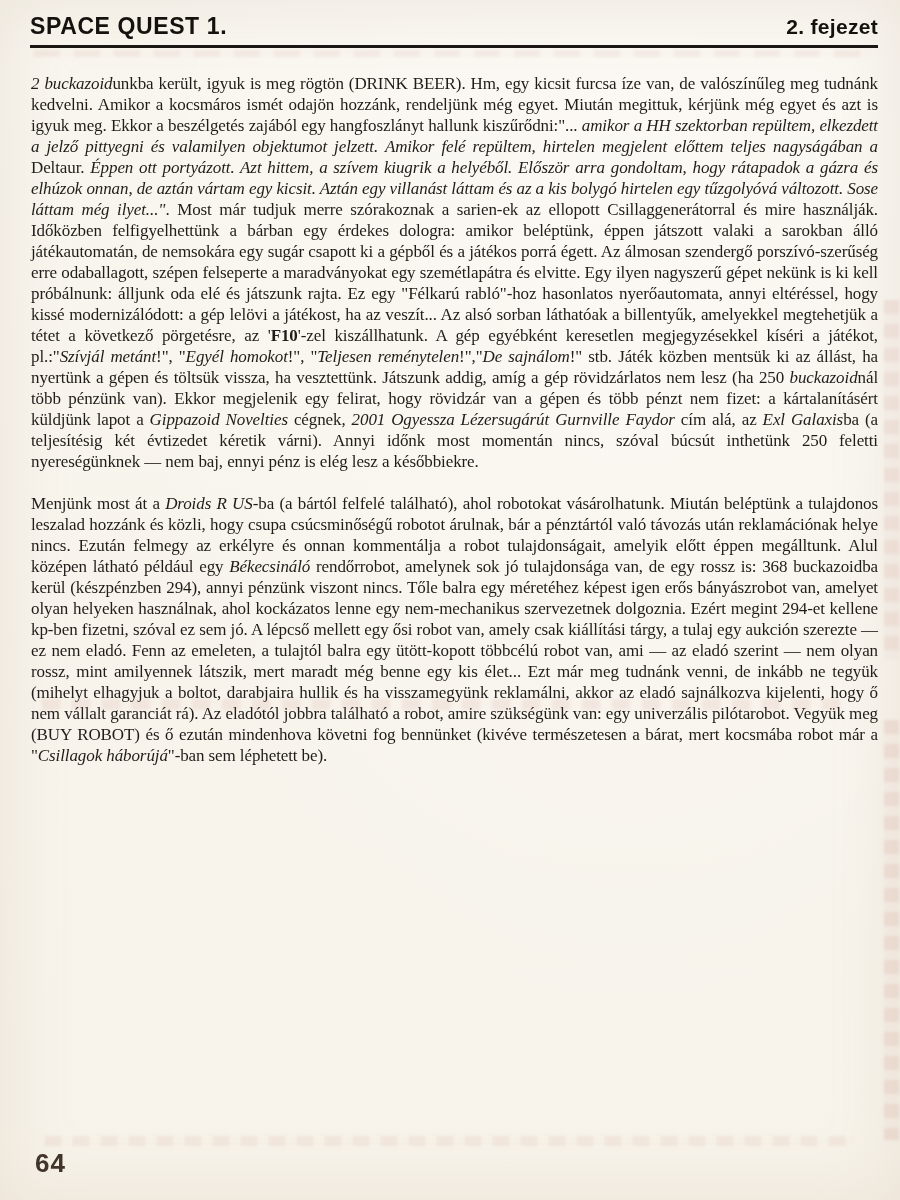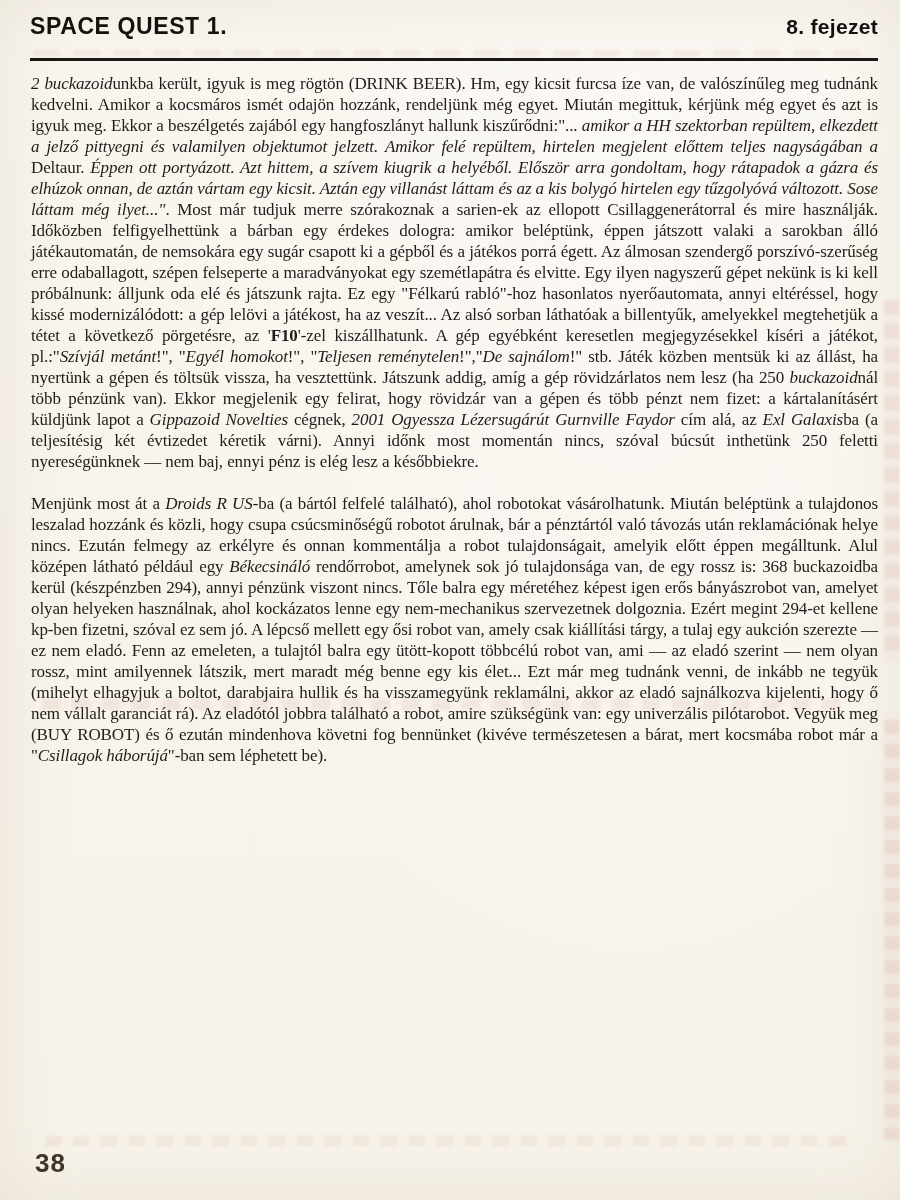--- a/index.html
+++ b/index.html
@@ -9,21 +9,21 @@
     background-image:
       radial-gradient(ellipse at 70% 20%, rgba(255,255,255,0.35), rgba(255,255,255,0) 60%),
       linear-gradient(180deg,#f9f6ef 0%,#f8f4ec 55%,#f7f3ea 100%);
     box-shadow: inset 0 0 70px rgba(180,150,120,0.18);
     font-family:"Liberation Sans", sans-serif;
     color:#221e1b;
   }
   .header{
     position:absolute;left:30px;right:22px;top:13px;
     display:flex;justify-content:space-between;align-items:baseline;
-    border-bottom:3px solid #1b1714;padding-bottom:18px;
+    border-bottom:3px solid #1b1714;padding-bottom:5px;
     color:#14110e;
   }
   .h-left{font-size:23px;font-weight:bold;letter-spacing:0.6px;}
   .h-right{font-size:21px;font-weight:bold;letter-spacing:0.3px;}
   .header-ghost{
     position:absolute;left:34px;right:30px;top:50px;height:7px;
     background:repeating-linear-gradient(90deg,rgba(190,120,105,0.10) 0 26px,rgba(190,120,105,0.02) 26px 40px);
     filter:blur(1.5px);
   }
   .body-text{
@@ -60,30 +60,30 @@
     background:repeating-linear-gradient(90deg,rgba(195,125,110,0.11) 0 16px,rgba(195,125,110,0.02) 16px 28px);
   }
 </style>
 </head>
 <body>
 
 <div class="page">
 
   <div class="header">
     <span class="h-left">SPACE QUEST 1.</span>
-    <span class="h-right">8. fejezet</span>
+    <span class="h-right">2. fejezet</span>
   </div>
 
   <div class="header-ghost bleed"></div>
 
   <div class="body-text">
     <p class="para"><span class="seg it">2 buckazoid</span><span class="seg">unkba került, igyuk is meg rögtön (DRINK BEER). Hm, egy kicsit furcsa íze van, de valószínűleg meg tudnánk kedvelni. Amikor a kocsmáros ismét odajön hozzánk, rendeljünk még egyet. Miután megittuk, kérjünk még egyet és azt is igyuk meg. Ekkor a beszélgetés zajából egy hangfoszlányt hallunk kiszűrődni:"... </span><span class="seg it">amikor a HH szektorban repültem, elkezdett a jelző pittyegni és valamilyen objektumot jelzett. Amikor felé repültem, hirtelen megjelent előttem teljes nagyságában a </span><span class="seg">Deltaur.</span><span class="seg it"> Éppen ott portyázott. Azt hittem, a szívem kiugrik a helyéből. Először arra gondoltam, hogy rátapadok a gázra és elhúzok onnan, de aztán vártam egy kicsit. Aztán egy villanást láttam és az a kis bolygó hirtelen egy tűzgolyóvá változott. Sose láttam még ilyet..."</span><span class="seg">. Most már tudjuk merre szórakoznak a sarien-ek az ellopott Csillaggenerátorral és mire használják. Időközben felfigyelhettünk a bárban egy érdekes dologra: amikor beléptünk, éppen játszott valaki a sarokban álló játékautomatán, de nemsokára egy sugár csapott ki a gépből és a játékos porrá égett. Az álmosan szendergő porszívó-szerűség erre odaballagott, szépen felseperte a maradványokat egy szemétlapátra és elvitte. Egy ilyen nagyszerű gépet nekünk is ki kell próbálnunk: álljunk oda elé és játszunk rajta. Ez egy "Félkarú rabló"-hoz hasonlatos nyerőautomata, annyi eltéréssel, hogy kissé modernizálódott: a gép lelövi a játékost, ha az veszít... Az alsó sorban láthatóak a billentyűk, amelyekkel megtehetjük a tétet a következő pörgetésre, az '</span><span class="seg bd">F10</span><span class="seg">'-zel kiszállhatunk. A gép egyébként keresetlen megjegyzésekkel kíséri a játékot, pl.:"</span><span class="seg it">Szívjál metánt</span><span class="seg">!", "</span><span class="seg it">Egyél homokot</span><span class="seg">!", "</span><span class="seg it">Teljesen reménytelen</span><span class="seg">!","</span><span class="seg it">De sajnálom</span><span class="seg">!" stb. Játék közben mentsük ki az állást, ha nyertünk a gépen és töltsük vissza, ha vesztettünk. Játszunk addig, amíg a gép rövidzárlatos nem lesz (ha 250 </span><span class="seg it">buckazoid</span><span class="seg">nál több pénzünk van). Ekkor megjelenik egy felirat, hogy rövidzár van a gépen és több pénzt nem fizet: a kártalanításért küldjünk lapot a </span><span class="seg it">Gippazoid Novelties</span><span class="seg"> cégnek, </span><span class="seg it">2001 Ogyessza Lézersugárút Gurnville Faydor</span><span class="seg"> cím alá, az </span><span class="seg it">Exl Galaxis</span><span class="seg">ba (a teljesítésig két évtizedet kéretik várni). Annyi időnk most momentán nincs, szóval búcsút inthetünk 250 feletti nyereségünknek — nem baj, ennyi pénz is elég lesz a későbbiekre.</span></p>
     <p class="para"><span class="seg">Menjünk most át a </span><span class="seg it">Droids R US</span><span class="seg">-ba (a bártól felfelé található), ahol robotokat vásárolhatunk. Miután beléptünk a tulajdonos leszalad hozzánk és közli, hogy csupa csúcsminőségű robotot árulnak, bár a pénztártól való távozás után reklamációnak helye nincs. Ezután felmegy az erkélyre és onnan kommentálja a robot tulajdonságait, amelyik előtt éppen megálltunk. Alul középen látható például egy </span><span class="seg it">Békecsináló</span><span class="seg"> rendőrrobot, amelynek sok jó tulajdonsága van, de egy rossz is: 368 buckazoidba kerül (készpénzben 294), annyi pénzünk viszont nincs. Tőle balra egy méretéhez képest igen erős bányászrobot van, amelyet olyan helyeken használnak, ahol kockázatos lenne egy nem-mechanikus szervezetnek dolgoznia. Ezért megint 294-et kellene kp-ben fizetni, szóval ez sem jó. A lépcső mellett egy ősi robot van, amely csak kiállítási tárgy, a tulaj egy aukción szerezte — ez nem eladó. Fenn az emeleten, a tulajtól balra egy ütött-kopott többcélú robot van, ami — az eladó szerint — nem olyan rossz, mint amilyennek látszik, mert maradt még benne egy kis élet... Ezt már meg tudnánk venni, de inkább ne tegyük (mihelyt elhagyjuk a boltot, darabjaira hullik és ha visszamegyünk reklamálni, akkor az eladó sajnálkozva kijelenti, hogy ő nem vállalt garanciát rá). Az eladótól jobbra található a robot, amire szükségünk van: egy univerzális pilótarobot. Vegyük meg (BUY ROBOT) és ő ezután mindenhova követni fog bennünket (kivéve természetesen a bárat, mert kocsmába robot már a "</span><span class="seg it">Csillagok háborújá</span><span class="seg">"-ban sem léphetett be).</span></p>
   </div>
 
   <div class="bleed bleed-mid"></div>
   <div class="bleed bleed-right-1"></div>
   <div class="bleed bleed-right-2"></div>
   <div class="bleed bleed-bottom"></div>
 
-  <div class="page-number">38</div>
+  <div class="page-number">64</div>
 
 </div>
 
 </body></html>

